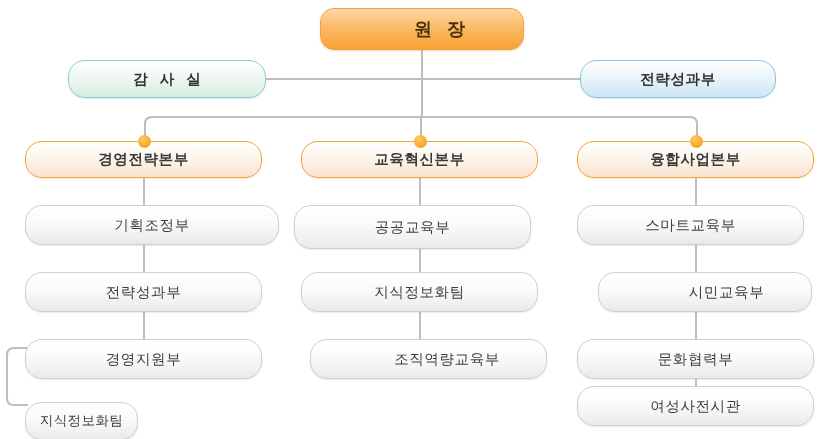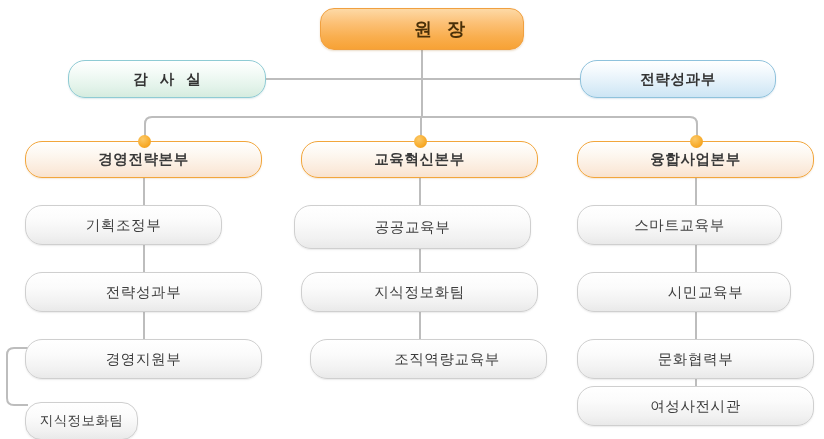--- a/index.html
+++ b/index.html
@@ -190,21 +190,21 @@
   </div>
 
   <div class="node node-div" style="left:301px; top:141px; width:237px; height:37px;">
     <span>교육혁신본부</span>
   </div>
 
   <div class="node node-div" style="left:577px; top:141px; width:237px; height:37px;">
     <span>융합사업본부</span>
   </div>
 
-  <div class="node node-dept" style="left:25px; top:205px; width:197px; height:40px;">
+  <div class="node node-dept" style="left:25px; top:205px; width:254px; height:40px;">
     <span>기획조정부</span>
   </div>
   <div class="node node-dept" style="left:25px; top:272px; width:237px; height:40px;">
     <span>전략성과부</span>
   </div>
   <div class="node node-dept" style="left:25px; top:339px; width:237px; height:40px;text-align:right;">
     <span>경영지원부</span>
   </div>
   <div class="node node-team" style="left:25px; top:386px; width:113px; height:38px;">
     <span>지식정보화팀</span>
@@ -213,24 +213,24 @@
   <div class="node node-dept" style="left:294px; top:205px; width:237px; height:44px;">
     <span>공공교육부</span>
   </div>
   <div class="node node-dept" style="left:301px; top:272px; width:237px; height:40px;">
     <span>지식정보화팀</span>
   </div>
   <div class="node node-dept" style="left:310px; top:339px; width:237px; height:40px;padding-left:37px;">
     <span>조직역량교육부</span>
   </div>
 
-  <div class="node node-dept" style="left:577px; top:205px; width:205px; height:40px;">
+  <div class="node node-dept" style="left:577px; top:205px; width:227px; height:40px;">
     <span>스마트교육부</span>
   </div>
-  <div class="node node-dept" style="left:577px; top:272px; width:214px; height:40px;padding-left:43px;">
+  <div class="node node-dept" style="left:598px; top:272px; width:214px; height:40px;padding-left:43px;">
     <span>시민교육부</span>
   </div>
   <div class="node node-dept" style="left:577px; top:339px; width:237px; height:40px;">
     <span>문화협력부</span>
   </div>
   <div class="node node-dept" style="left:577px; top:386px; width:237px; height:40px;">
     <span>여성사전시관</span>
   </div>
 
 </div>

